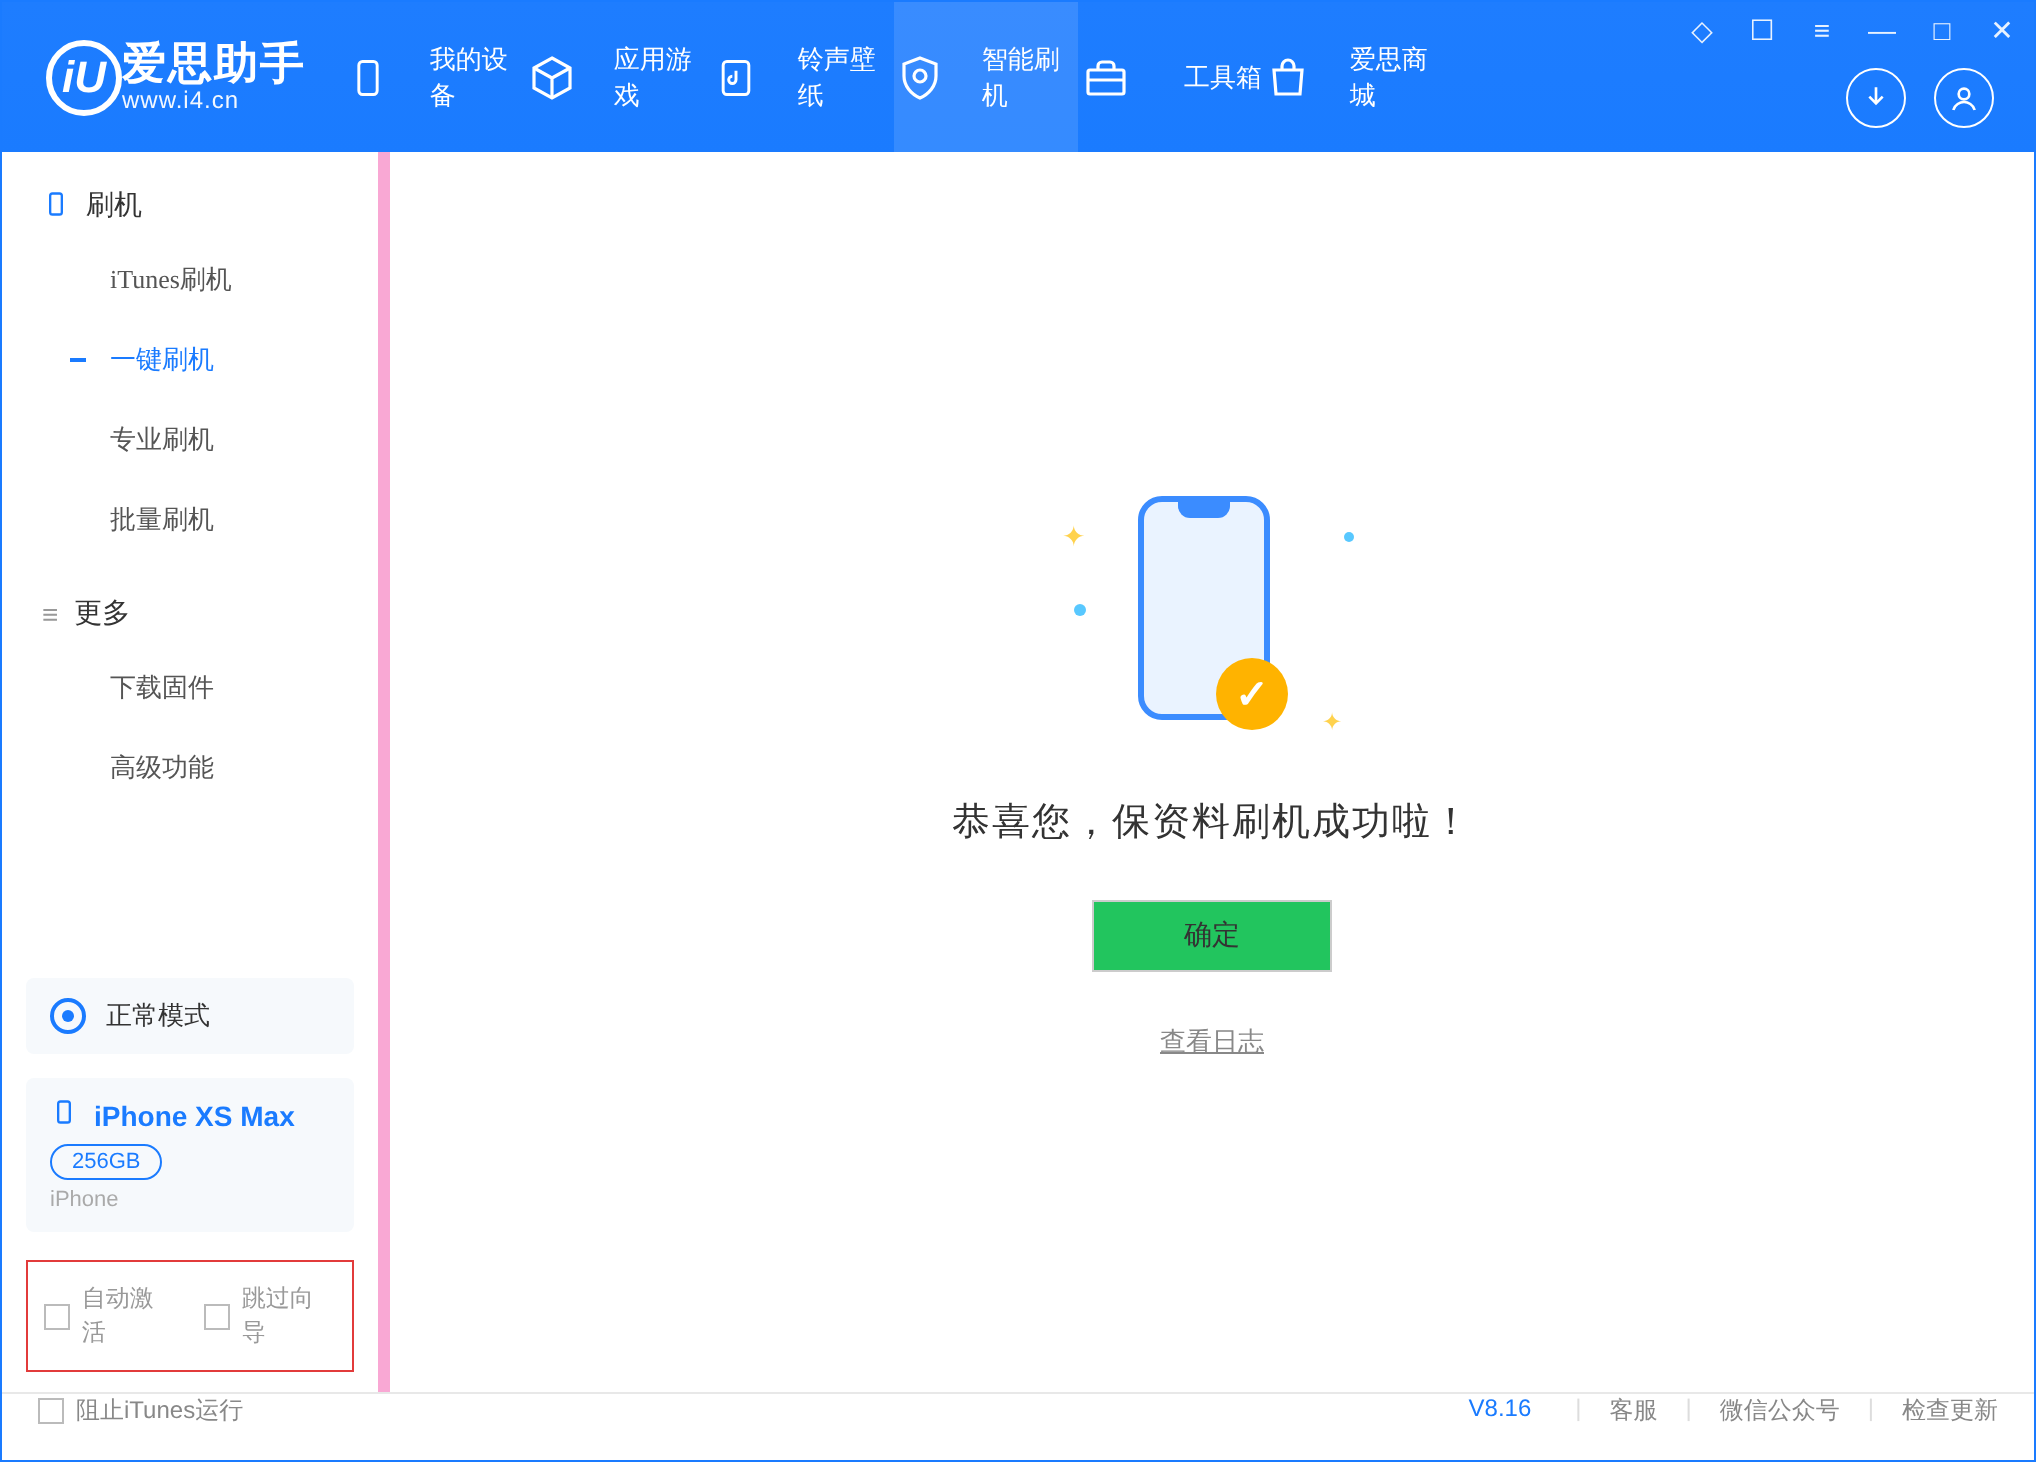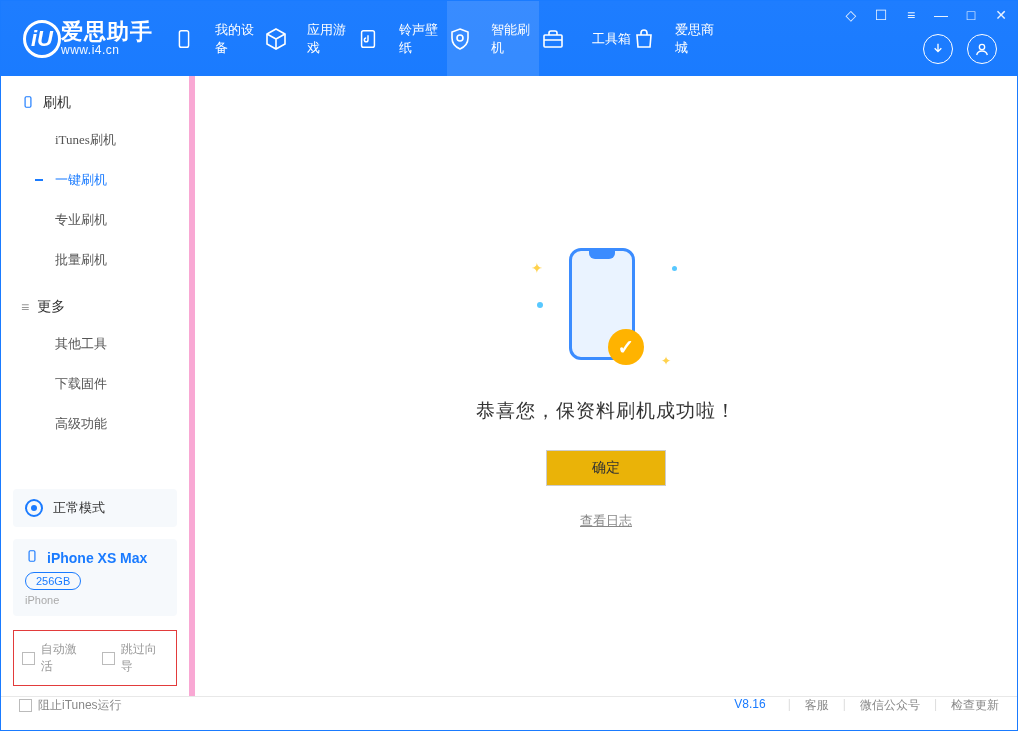--- a/index.html
+++ b/index.html
@@ -43,21 +43,21 @@
 .illus { position: relative; width: 150px; height: 130px; }
 .phone { position: absolute; left: 38px; top: 6px; width: 66px; height: 112px; border: 3px solid #3b8cff; border-radius: 12px; background: #eaf3ff; }
 .notch { position: absolute; top: 0; left: 50%; transform: translateX(-50%); width: 26px; height: 8px; background: #3b8cff; border-radius: 0 0 6px 6px; }
 .check-badge { position: absolute; right: -12px; bottom: -8px; width: 36px; height: 36px; background: #ffb300; border-radius: 50%; display: flex; align-items: center; justify-content: center; color: #fff; font-size: 20px; font-weight: 700; }
 .dot1, .dot2, .star1, .star2 { position: absolute; }
 .dot1 { left: 6px; top: 60px; width: 6px; height: 6px; background: #58c8ff; border-radius: 50%; }
 .dot2 { right: 4px; top: 24px; width: 5px; height: 5px; background: #58c8ff; border-radius: 50%; }
 .star1 { left: 0; top: 18px; color: #ffd24d; font-size: 14px; }
 .star2 { right: 10px; bottom: 4px; color: #ffd24d; font-size: 12px; }
 .msg { font-size: 19px; color: #333; font-weight: 500; letter-spacing: 1px; text-align: center; }
-.ok-btn { width: 120px; height: 36px; border: 1px solid #ccc; background: #eab308; font-size: 14px; color: #333; cursor: pointer; }
+.ok-btn { width: 120px; height: 36px; border: 1px solid #ccc; background: #22c55e; font-size: 14px; color: #333; cursor: pointer; }
 .log-link { font-size: 13px; color: #888; text-decoration: underline; cursor: pointer; }
 
 .statusbar { height: 34px; border-top: 1px solid #e8e8e8; display: flex; align-items: flex-start; padding: 0 18px; font-size: 12px; color: #888; gap: 8px; }
 .statusbar .spacer { flex: 1; }
 .version { color: #1a7bff; margin-right: 8px; }
 .status-link { color: #888; cursor: pointer; }
 .sep { color: #ddd; margin: 0 6px; }
 </style>
 </head>
 <body>
@@ -162,21 +162,20 @@
         <div class="side-item">iTunes刷机</div>
         <div class="side-item active">一键刷机</div>
         <div class="side-item">专业刷机</div>
         <div class="side-item">批量刷机</div>
       </div>
       <div class="side-group">
         <div class="side-head">
           <span style="color:#999;font-size:14px;">≡</span>
           <span>更多</span>
         </div>
-        <div class="side-item">其他工具</div>
         <div class="side-item">下载固件</div>
         <div class="side-item">高级功能</div>
       </div>
       <div class="sidebar-spacer"></div>
       <div class="mode-card">
         <span class="mode-dot"></span>
         <span>正常模式</span>
       </div>
       <div class="device-card">
         <div class="device-name">

